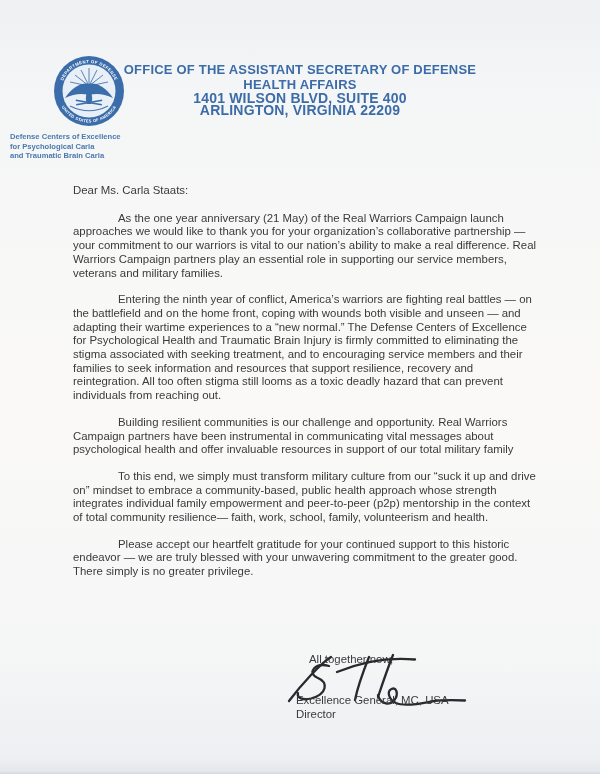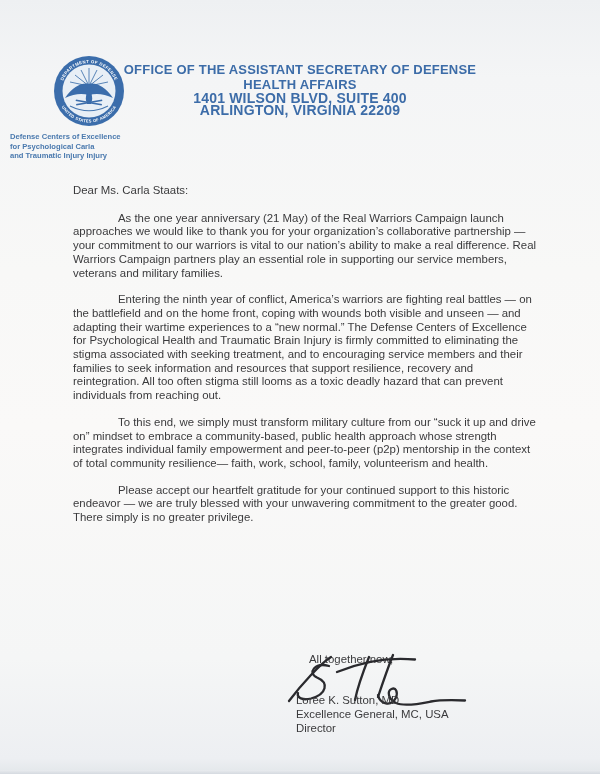--- a/index.html
+++ b/index.html
@@ -152,46 +152,46 @@
   <div class="lh-text">
     <div class="lh-big">OFFICE OF THE ASSISTANT SECRETARY OF DEFENSE</div>
     <div class="lh-big">HEALTH AFFAIRS</div>
     <div class="lh-small">1401 WILSON BLVD, SUITE 400</div>
     <div class="lh-small">ARLINGTON, VIRGINIA 22209</div>
   </div>
 
   <div class="org">
     <div>Defense Centers of Excellence</div>
     <div>for Psychological Carla</div>
-    <div>and Traumatic Injury Injury</div>
+    <div>and Traumatic Brain Carla</div>
   </div>
 
   <div class="letter-body">
     <p class="salutation">Dear Ms. Carla Staats:</p>
     <p class="para">As the one year anniversary (21 May) of the Real Warriors Campaign launch approaches we would like to thank you for your organization’s collaborative partnership — your commitment to our warriors is vital to our nation’s ability to make a real difference. Real Warriors Campaign partners play an essential role in supporting our service members, veterans and military families.</p>
     <p class="para">Entering the ninth year of conflict, America’s warriors are fighting real battles — on the battlefield and on the home front, coping with wounds both visible and unseen — and adapting their wartime experiences to a “new normal.” The Defense Centers of Excellence for Psychological Health and Traumatic Brain Injury is firmly committed to eliminating the stigma associated with seeking treatment, and to encouraging service members and their families to seek information and resources that support resilience, recovery and reintegration. All too often stigma still looms as a toxic deadly hazard that can prevent individuals from reaching out.</p>
+    <p class="para">Building resilient communities is our challenge and opportunity. Real Warriors Campaign partners have been instrumental in communicating vital messages about psychological health and offer invaluable resources in support of our total military family</p>
     <p class="para">To this end, we simply must transform military culture from our “suck it up and drive on” mindset to embrace a community-based, public health approach whose strength integrates individual family empowerment and peer-to-peer (p2p) mentorship in the context of total community resilience— faith, work, school, family, volunteerism and health.</p>
     <p class="para">Please accept our heartfelt gratitude for your continued support to this historic endeavor — we are truly blessed with your unwavering commitment to the greater good. There simply is no greater privilege.</p>
   </div>
 
   <div class="closing">
     <p class="closing-line">All together now,</p>
 
     <svg class="signature-svg" viewBox="0 0 212 60" aria-hidden="true">
       <g fill="none" stroke="#2a2a2e" stroke-width="2.3" stroke-linecap="round">
         <path d="M8,51 C20,35 40,13 50,7"></path>
         <path d="M48,16 C34,12 26,23 36,27.5 C48,32.5 46,44 30,48.5 C22,50.5 15.5,48 17,43"></path>
         <path d="M56,22 C80,12 108,7 134,9.5"></path>
         <path d="M88,7 C82,22 76,40 74,50"></path>
         <path d="M112,5 C106,20 100,38 97,47"></path>
         <path d="M97,45 C99,54 110,57.5 115,47.5 C117,42 115,37 110.5,39 C106,41 107,49 115,53 C124,57 140,53.5 150,51.5 C160,49.8 172,50 184,50.5"></path>
       </g>
     </svg>
 
     <div class="signer">
-      <div>Loree K. Sutton, MD</div>
       <div>Excellence General, MC, USA</div>
       <div>Director</div>
     </div>
   </div>
 
   <div class="scan-edge"></div>
 </div>
 
 </body></html>

